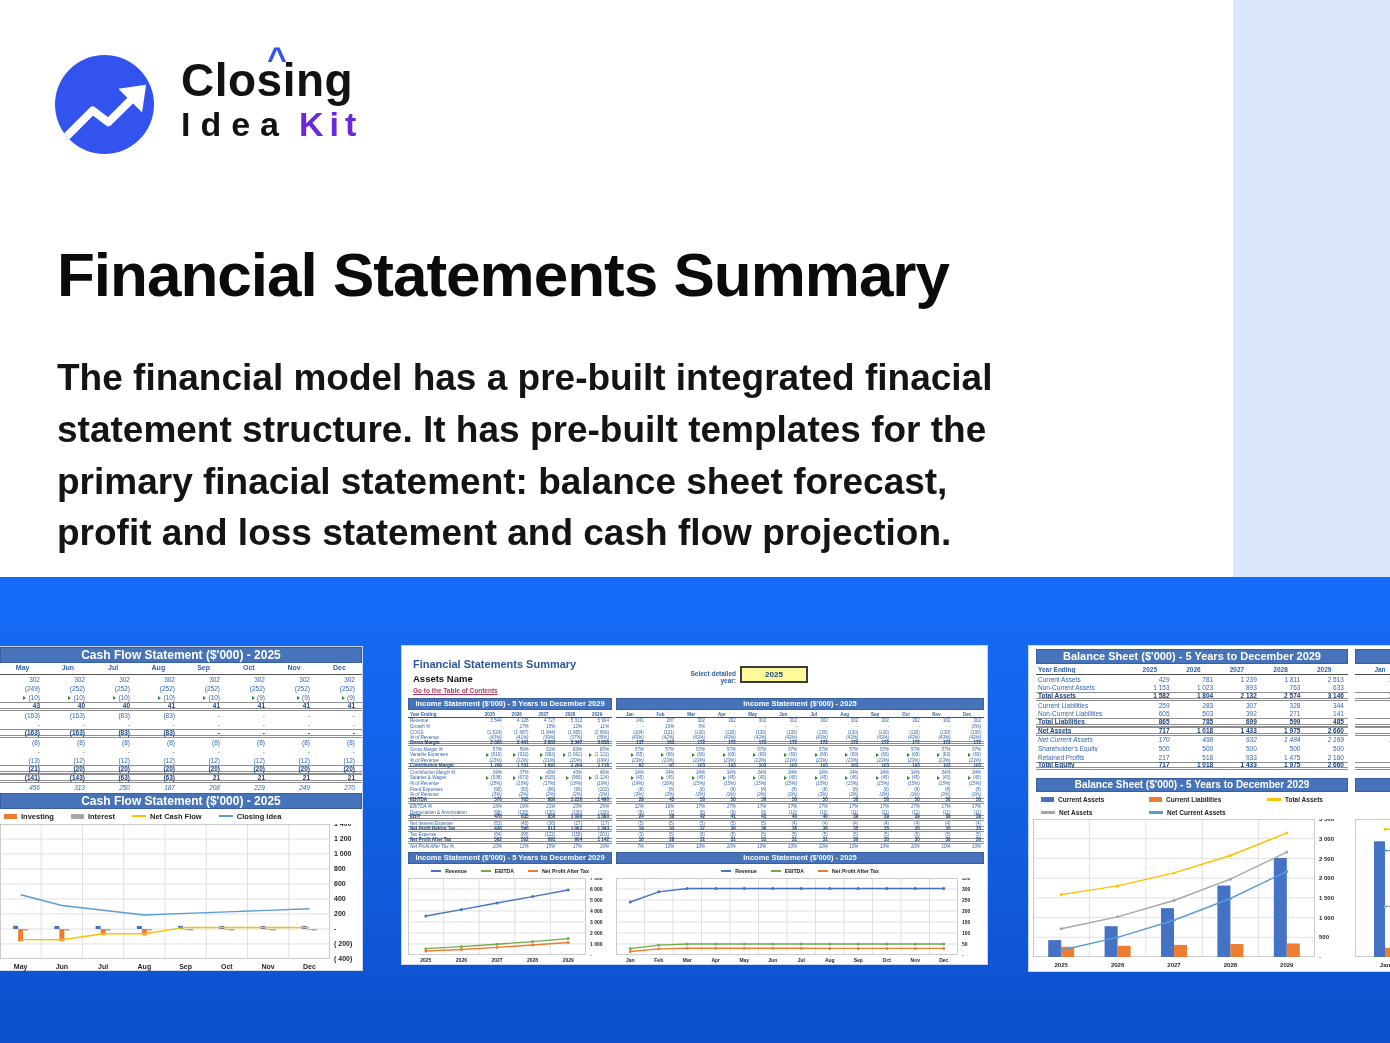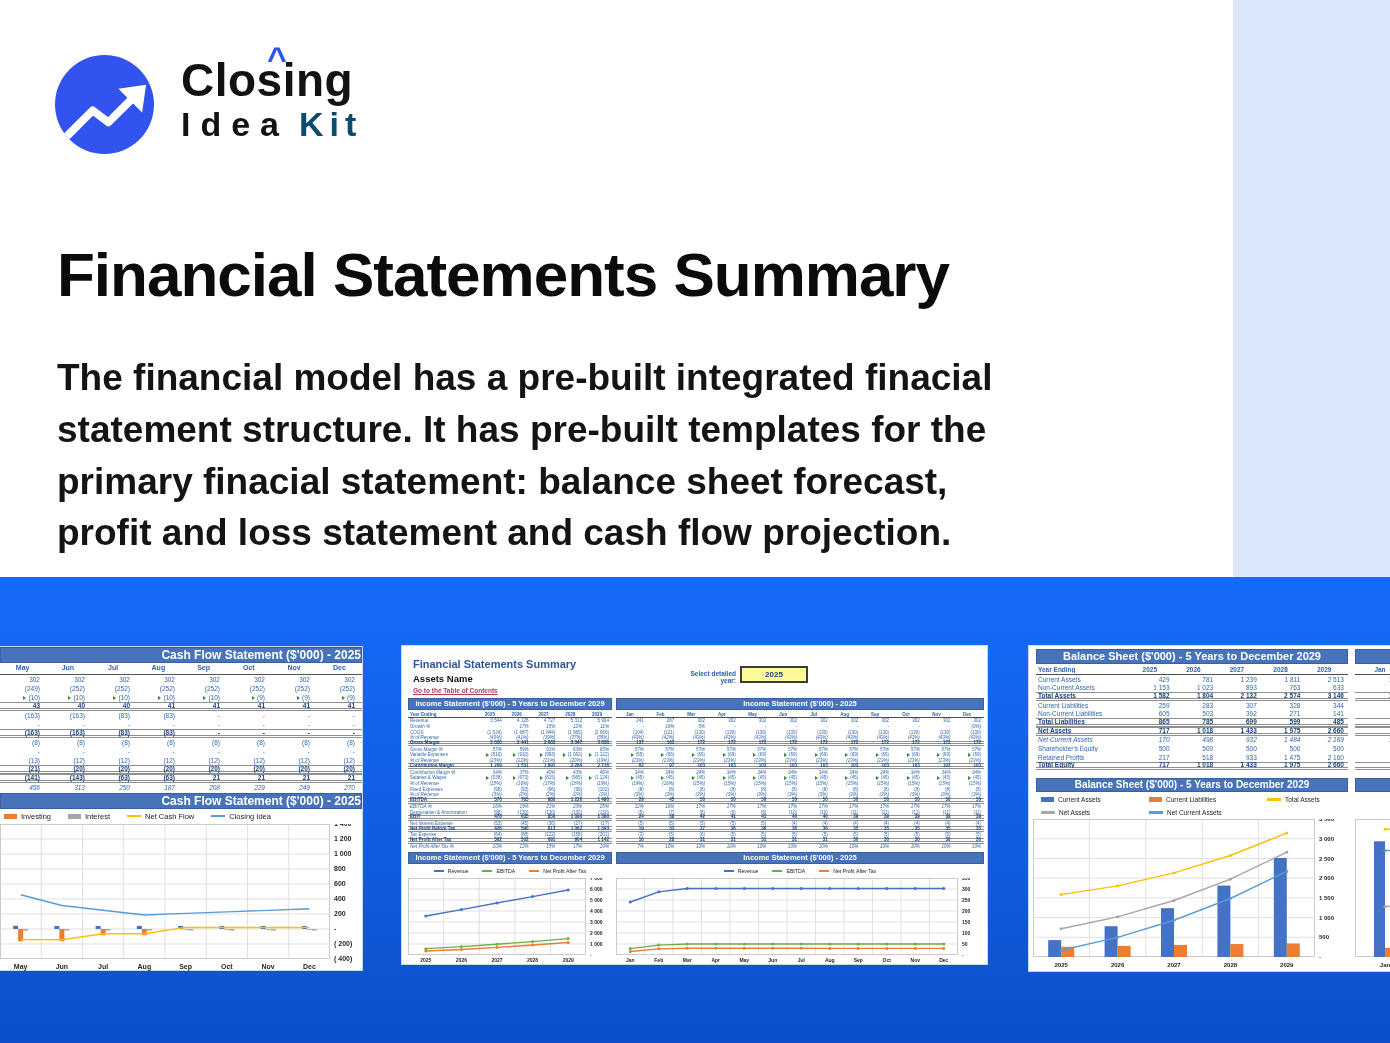--- a/index.html
+++ b/index.html
@@ -10,48 +10,48 @@
   .stripe{left:1233px;top:0;width:157px;height:577px;background:#dbe8fc}
   .band{left:0;top:577px;width:1390px;height:466px;background:linear-gradient(180deg,#156cfa 0%,#1059da 70%,#0c4ecb 100%)}
   
   .logo{left:55px;top:55px;width:420px;height:110px}
   .logo-circle{position:absolute;left:0;top:0;width:99px;height:99px}
   .logo-text{position:absolute;left:126px;top:2px}
   .logo-line1{position:relative;font-size:46px;font-weight:800;color:#121212;letter-spacing:.5px;line-height:1}
   .logo-caret{position:absolute;left:86px;top:-16px;font-size:34px;font-weight:800;color:#3353ef}
   .logo-line2{margin-top:4px;font-size:34px;line-height:1}
   .logo-idea{font-weight:700;color:#121212;letter-spacing:10px}
-  .logo-kit{font-weight:700;color:#0c4a6e;letter-spacing:6px;margin-left:10px}
+  .logo-kit{font-weight:700;color:#6d28d9;letter-spacing:6px;margin-left:10px}
   
   .h1{left:57px;top:200px;width:1150px;font-size:62px;font-weight:800;color:#0b0b0b;letter-spacing:-1px;line-height:1.05}
   .lead{left:57px;top:315px;width:950px;font-size:37px;font-weight:600;color:#141414;line-height:1.4}
   
   .panel{position:absolute;background:#fff;border:1px solid #c9d6ec;box-sizing:border-box}
   .xhead{position:absolute;background:#4673b9;color:#fff;font-weight:bold;overflow:hidden;white-space:nowrap;border:1px solid #3a5f9e;box-sizing:border-box}
   .xc{text-align:center}
-  .xl{text-align:right;}
+  .xl{text-align:center;}
   
   .trow{display:flex;align-items:center;color:#2f66b0;box-sizing:border-box}
   .trow .tc{flex:1;text-align:right;position:relative;white-space:nowrap}
   .trow .tl{text-align:left;overflow:hidden;white-space:nowrap}
   .trow.b{font-weight:bold;color:#17427e;border-top:1px solid #8f8f8f;border-bottom:3px double #8f8f8f}
   .trow.i{font-style:italic}
   .trow.h{font-weight:bold;color:#2d62ae;border-bottom:1.5px solid #4d4d4d}
   .trow.h .tc{text-align:center}
   .flag{display:inline-block;width:0;height:0;border-left:3px solid #2e8b2e;border-top:2px solid transparent;border-bottom:2px solid transparent;margin-right:2px;vertical-align:middle}
   
   #cf-panel{left:0;top:646px;width:363px;height:325px;border-left:none}
   #cf-months{left:0;top:17px;width:100%;height:10px;display:flex}
   #cf-months span{flex:1;text-align:center;font-weight:bold;color:#2d62ae;font-size:7px}
   #cf-rows{left:0;top:28px;width:100%}
   #cf-rows .trow{height:9px;font-size:6.5px;padding-right:2px}
   #cf-rows .tc{padding-right:5px}
   
   .lg{position:absolute;display:flex;align-items:center}
-  .lgi{display:flex;align-items:center;font-weight:normal;color:#222}
+  .lgi{display:flex;align-items:center;font-weight:bold;color:#222}
   .sw-bar{width:13px;height:5px;margin-right:4px}
   .sw-line{width:14px;height:2.2px;margin-right:4px}
   #cf-legend{left:4px;top:163px;height:12px;font-size:7.5px}
   #cf-legend .lgi{margin-right:17px}
   
   #mid-panel{left:401px;top:645px;width:587px;height:320px}
   .mid-title{position:absolute;left:11px;top:12px;font-size:11px;font-weight:bold;color:#2b579a}
   .mid-company{position:absolute;left:11px;top:27px;font-size:9.5px;font-weight:bold;color:#111}
   .mid-toc{position:absolute;left:11px;top:41px;font-size:6.5px;font-weight:bold;color:#b23a5a;text-decoration:underline}
   .sel-label{position:absolute;left:276px;top:24px;width:58px;font-size:6.5px;font-weight:bold;color:#2d62ae;text-align:right}

